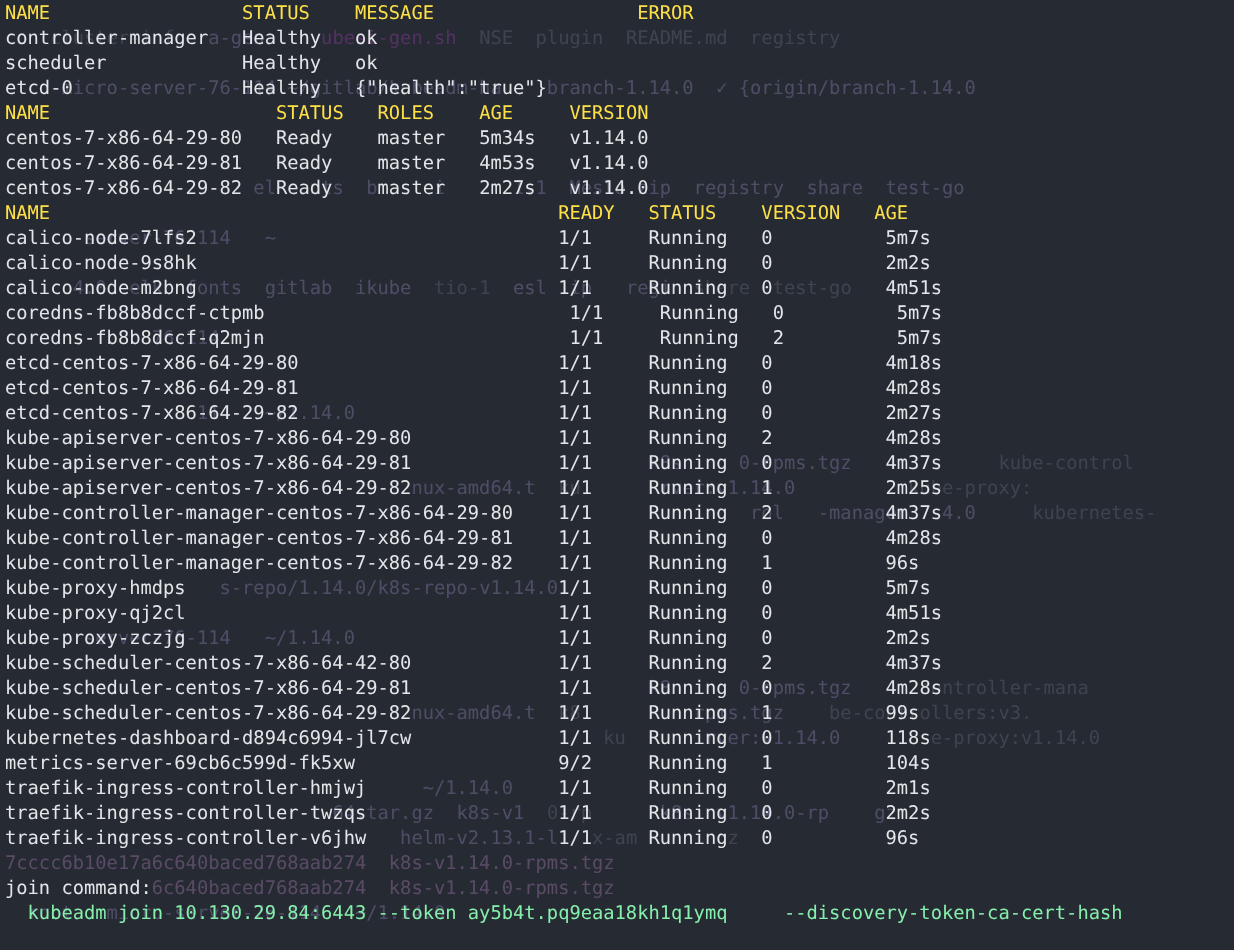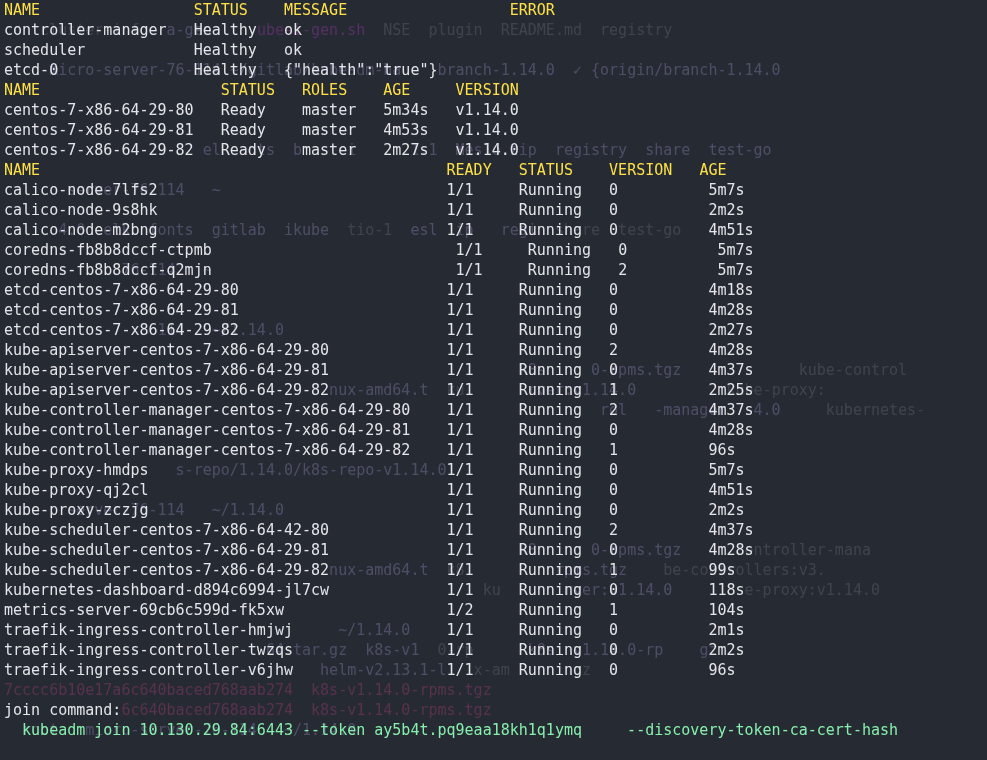--- a/index.html
+++ b/index.html
@@ -16,21 +16,21 @@
   .bg{
     position:absolute;inset:0;
     opacity:.25;
     color:#8a909c;
     white-space:pre;
     padding:0 4px;
     pointer-events:none;
   }
   .bg .red{color:#c4b5fd}
   .bg .cyan{color:#d946ef}
-  .bg .grn{color:#ec4899}
+  .bg .grn{color:#f0abfc}
   .fg{
     position:absolute;inset:0;
     white-space:pre;
     padding:0 4px;
     color:#e3e5e8;
   }
   .hdr{color:#fde047}
   .cmd{color:#86efac}
 </style>
 </head>
@@ -98,20 +98,20 @@
 <span><span>kube-controller-manager-centos-7-x86-64-29-80</span>    <span>1/1</span>     <span>Running</span>   <span>2</span>          <span>4m37s</span></span>
 <span><span>kube-controller-manager-centos-7-x86-64-29-81</span>    <span>1/1</span>     <span>Running</span>   <span>0</span>          <span>4m28s</span></span>
 <span><span>kube-controller-manager-centos-7-x86-64-29-82</span>    <span>1/1</span>     <span>Running</span>   <span>1</span>          <span>96s</span></span>
 <span><span>kube-proxy-hmdps</span>                                 <span>1/1</span>     <span>Running</span>   <span>0</span>          <span>5m7s</span></span>
 <span><span>kube-proxy-qj2cl</span>                                 <span>1/1</span>     <span>Running</span>   <span>0</span>          <span>4m51s</span></span>
 <span><span>kube-proxy-zczjg</span>                                 <span>1/1</span>     <span>Running</span>   <span>0</span>          <span>2m2s</span></span>
 <span><span>kube-scheduler-centos-7-x86-64-42-80</span>             <span>1/1</span>     <span>Running</span>   <span>2</span>          <span>4m37s</span></span>
 <span><span>kube-scheduler-centos-7-x86-64-29-81</span>             <span>1/1</span>     <span>Running</span>   <span>0</span>          <span>4m28s</span></span>
 <span><span>kube-scheduler-centos-7-x86-64-29-82</span>             <span>1/1</span>     <span>Running</span>   <span>1</span>          <span>99s</span></span>
 <span><span>kubernetes-dashboard-d894c6994-jl7cw</span>             <span>1/1</span>     <span>Running</span>   <span>0</span>          <span>118s</span></span>
-<span><span>metrics-server-69cb6c599d-fk5xw</span>                  <span>1/2</span>     <span>Running</span>   <span>1</span>          <span>104s</span></span>
+<span><span>metrics-server-69cb6c599d-fk5xw</span>                  <span>9/2</span>     <span>Running</span>   <span>1</span>          <span>104s</span></span>
 <span><span>traefik-ingress-controller-hmjwj</span>                 <span>1/1</span>     <span>Running</span>   <span>0</span>          <span>2m1s</span></span>
 <span><span>traefik-ingress-controller-twzqs</span>                 <span>1/1</span>     <span>Running</span>   <span>0</span>          <span>2m2s</span></span>
 <span><span>traefik-ingress-controller-v6jhw</span>                 <span>1/1</span>     <span>Running</span>   <span>0</span>          <span>96s</span></span>
 
 <span>join command:</span>
 <span class="cmd">  kubeadm join 10.130.29.84:6443 --token ay5b4t.pq9eaa18kh1q1ymq     --discovery-token-ca-cert-hash</span>
 </div>
 
 </body></html>

